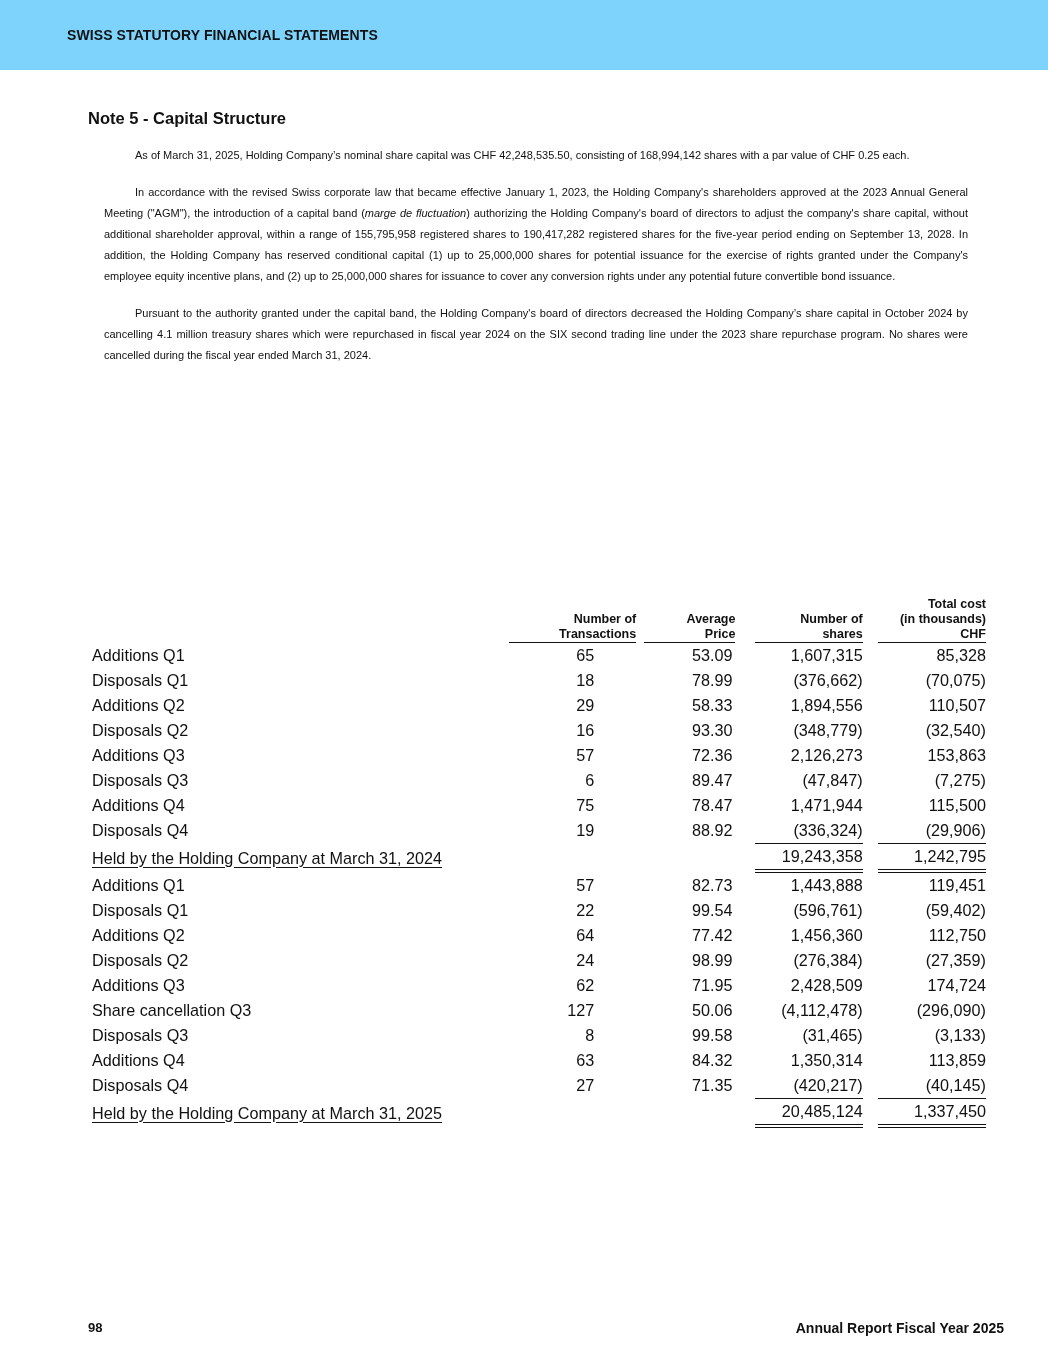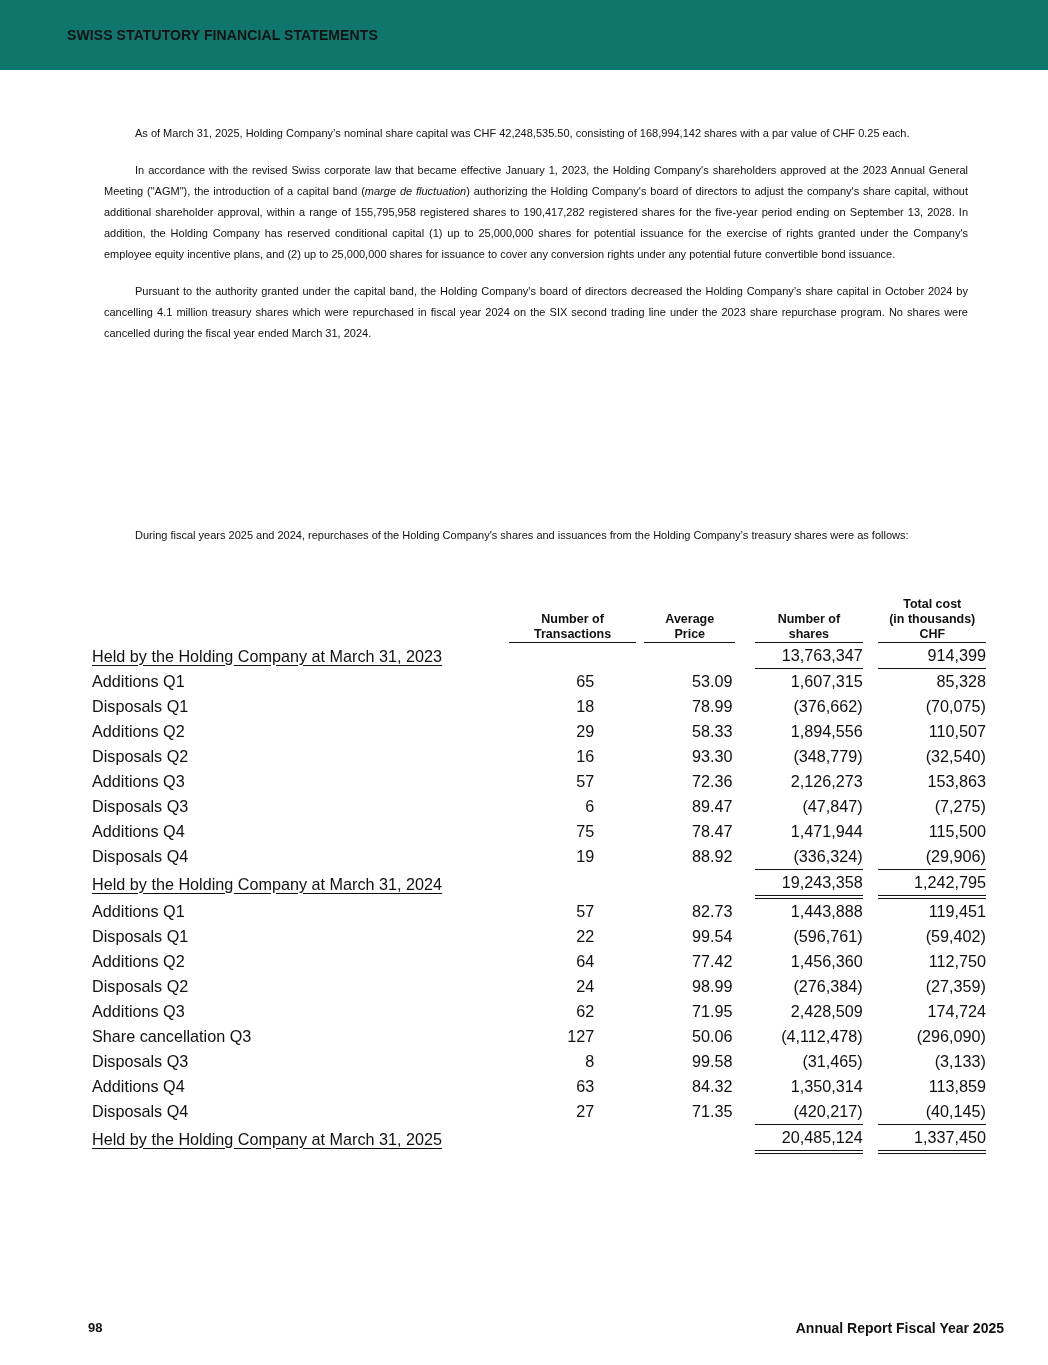--- a/index.html
+++ b/index.html
@@ -13,21 +13,21 @@
   p.para { font-size: 11px; line-height: 21px; margin: 16px; text-align: justify; text-indent: 31px; }
   .n5-title { margin-bottom: 19px; }
   .p-gap { margin-top: 8px; }
   .n6 { position: absolute; left: 88px; top: 509px; width: 896px; }
   .n6-title { margin-bottom: 19px; }
 
   table.ts { position: absolute; left: 88px; top: 597px; width: 898px; border-collapse: separate;
              border-spacing: 0; font-size: 16.2px; }
   table.ts td, table.ts th { padding: 0; }
   .hdr th { font-size: 12.5px; font-weight: bold; line-height: 15px; vertical-align: bottom;
-            text-align: center; padding-bottom: 1px; }
+            text-align: right; padding-bottom: 1px; }
   .hdr th .u { display: block; border-bottom: 1.5px solid #111; }
   .c-label { width: 422px; text-align: left; }
   .c-tx    { width: 128px; }
   .c-gap1  { width: 8px; }
   .c-pr    { width: 92px; }
   .c-gap2  { width: 20px; }
   .c-sh    { width: 108px; }
   .c-gap3  { width: 16px; }
   .c-co    { width: 108px; }
   tr.row td { height: 25px; line-height: 25px; }
@@ -42,32 +42,32 @@
   td.b-top { border-top: 1.5px solid #111; }
   td.b-bot1 { border-bottom: 1.5px solid #111; }
   td.b-dbl { border-bottom: 4px double #111; }
   .footer-left { position: absolute; left: 88px; top: 1320px; font-size: 13px; font-weight: bold; }
   .footer-right { position: absolute; right: 44px; top: 1320px; font-size: 14px; font-weight: bold; }
   em { font-style: italic; }
 </style>
 </head>
 <body>
 
-<div class="band" style="background: #0f766e;">
+<div class="band" style="background: #7dd3fc;">
   <div class="band-title">SWISS STATUTORY FINANCIAL STATEMENTS</div>
 </div>
 
 <div class="content">
+  <h2 class="note n5-title">Note 5 - Capital Structure</h2>
   <p class="para">As of March 31, 2025, Holding Company’s nominal share capital was CHF 42,248,535.50, consisting of 168,994,142 shares with a par value of CHF 0.25 each.</p>
   <p class="para p-gap"><span>In accordance with the revised Swiss corporate law that became effective January 1, 2023, the Holding Company's shareholders approved at the 2023 Annual General Meeting ("AGM"), the introduction of a capital band (</span><em>marge de fluctuation</em><span>) authorizing the Holding Company's board of directors to adjust the company's share capital, without additional shareholder approval, within a range of 155,795,958 registered shares to 190,417,282 registered shares for the five-year period ending on September 13, 2028. In addition, the Holding Company has reserved conditional capital (1) up to 25,000,000 shares for potential issuance for the exercise of rights granted under the Company's employee equity incentive plans, and (2) up to 25,000,000 shares for issuance to cover any conversion rights under any potential future convertible bond issuance.</span></p>
   <p class="para p-gap">Pursuant to the authority granted under the capital band, the Holding Company's board of directors decreased the Holding Company’s share capital in October 2024 by cancelling 4.1 million treasury shares which were repurchased in fiscal year 2024 on the SIX second trading line under the 2023 share repurchase program. No shares were cancelled during the fiscal year ended March 31, 2024.</p>
 </div>
 
 <div class="n6">
-  <p class="para">During fiscal years 2025 and 2024, repurchases of the Holding Company's shares and issuances from the Holding Company’s treasury shares were as follows:</p>
 </div>
 
 <table class="ts">
   <colgroup>
     <col class="c-label">
       <col class="c-tx">
       <col class="c-gap1">
       <col class="c-pr">
       <col class="c-gap2">
       <col class="c-sh">
@@ -89,30 +89,20 @@
           <span class="u"><span>Number of</span><br><span>shares</span></span>
         </th>
       <th></th>
       <th>
           <span class="u"><span>Total cost</span><br><span>(in thousands)</span><br><span>CHF</span></span>
         </th>
     </tr>
   </thead>
   <tbody id="tbody">
       <tr class="row">
-        <td class="lbl "><span class="ul">Held by the Holding Company at March 31, 2023</span></td>
-        <td class="num tx-v"></td>
-        <td class=""></td>
-        <td class="num pr-v"></td>
-        <td class=""></td>
-        <td class="num sh-v pos b-bot1">13,763,347</td>
-        <td class=""></td>
-        <td class="num co-v pos b-bot1">914,399</td>
-      </tr>
-      <tr class="row">
         <td class="lbl">Additions Q1</td>
         <td class="num tx-v">65</td>
         <td class=""></td>
         <td class="num pr-v">53.09</td>
         <td class=""></td>
         <td class="num sh-v pos">1,607,315</td>
         <td class=""></td>
         <td class="num co-v pos">85,328</td>
       </tr>
       <tr class="row">

